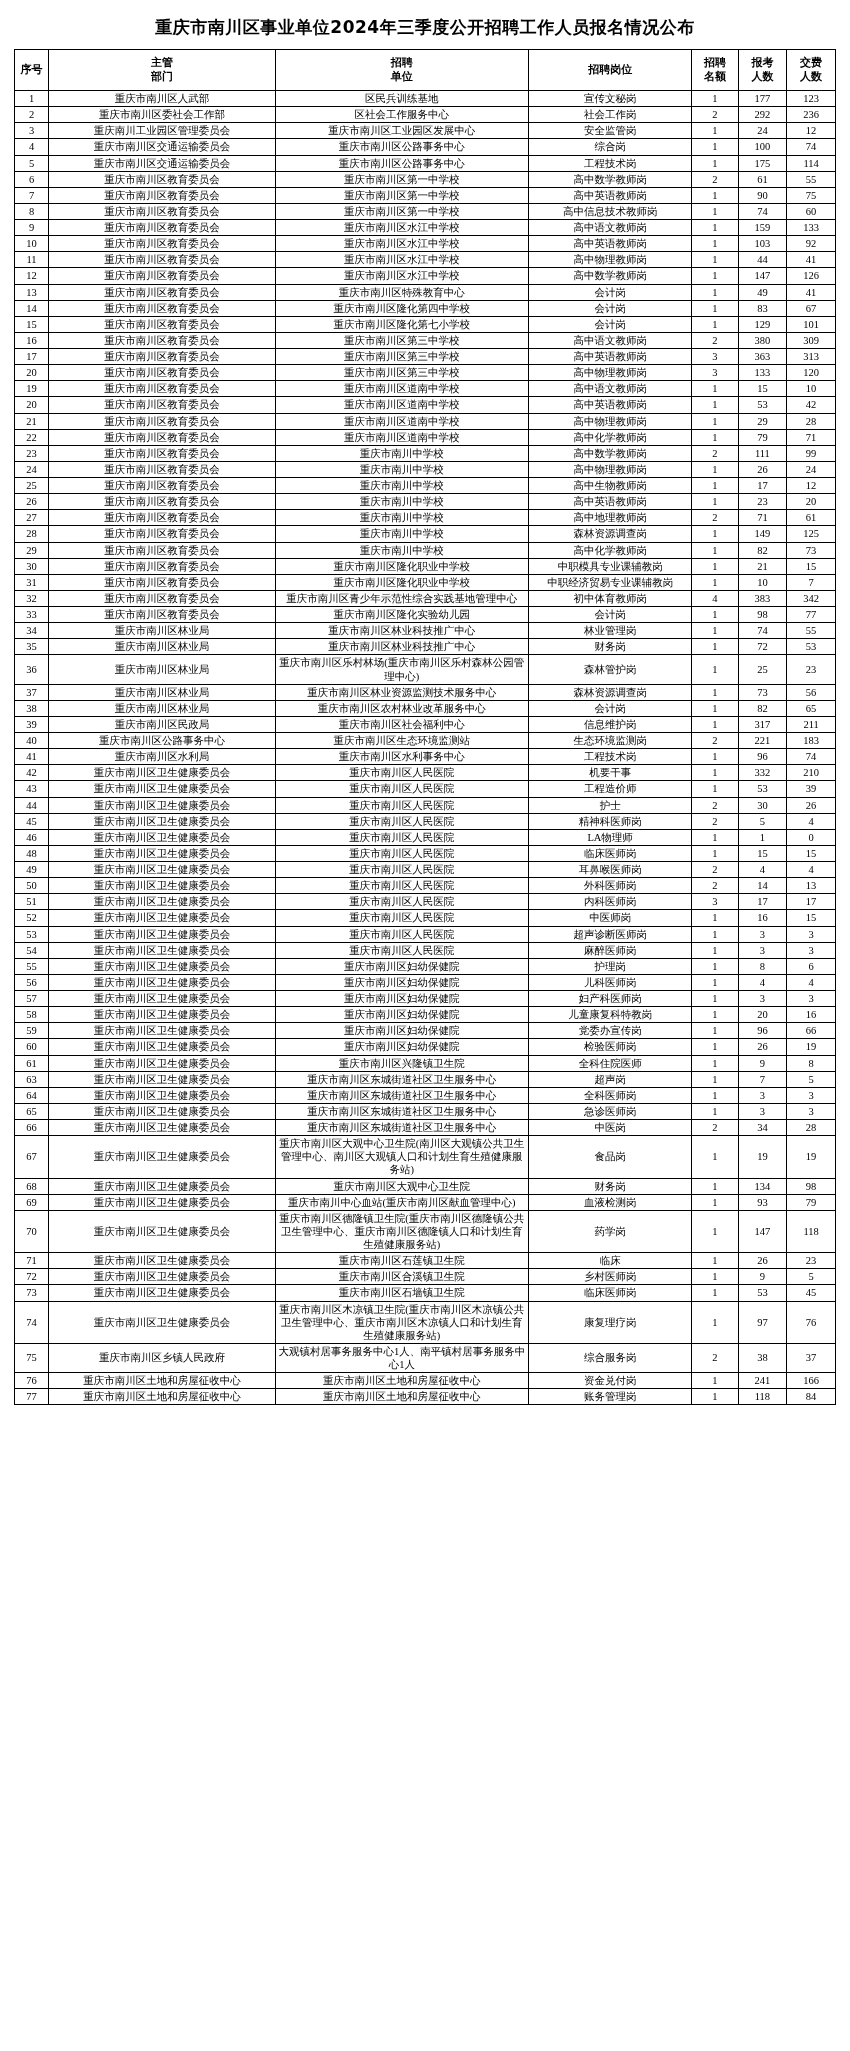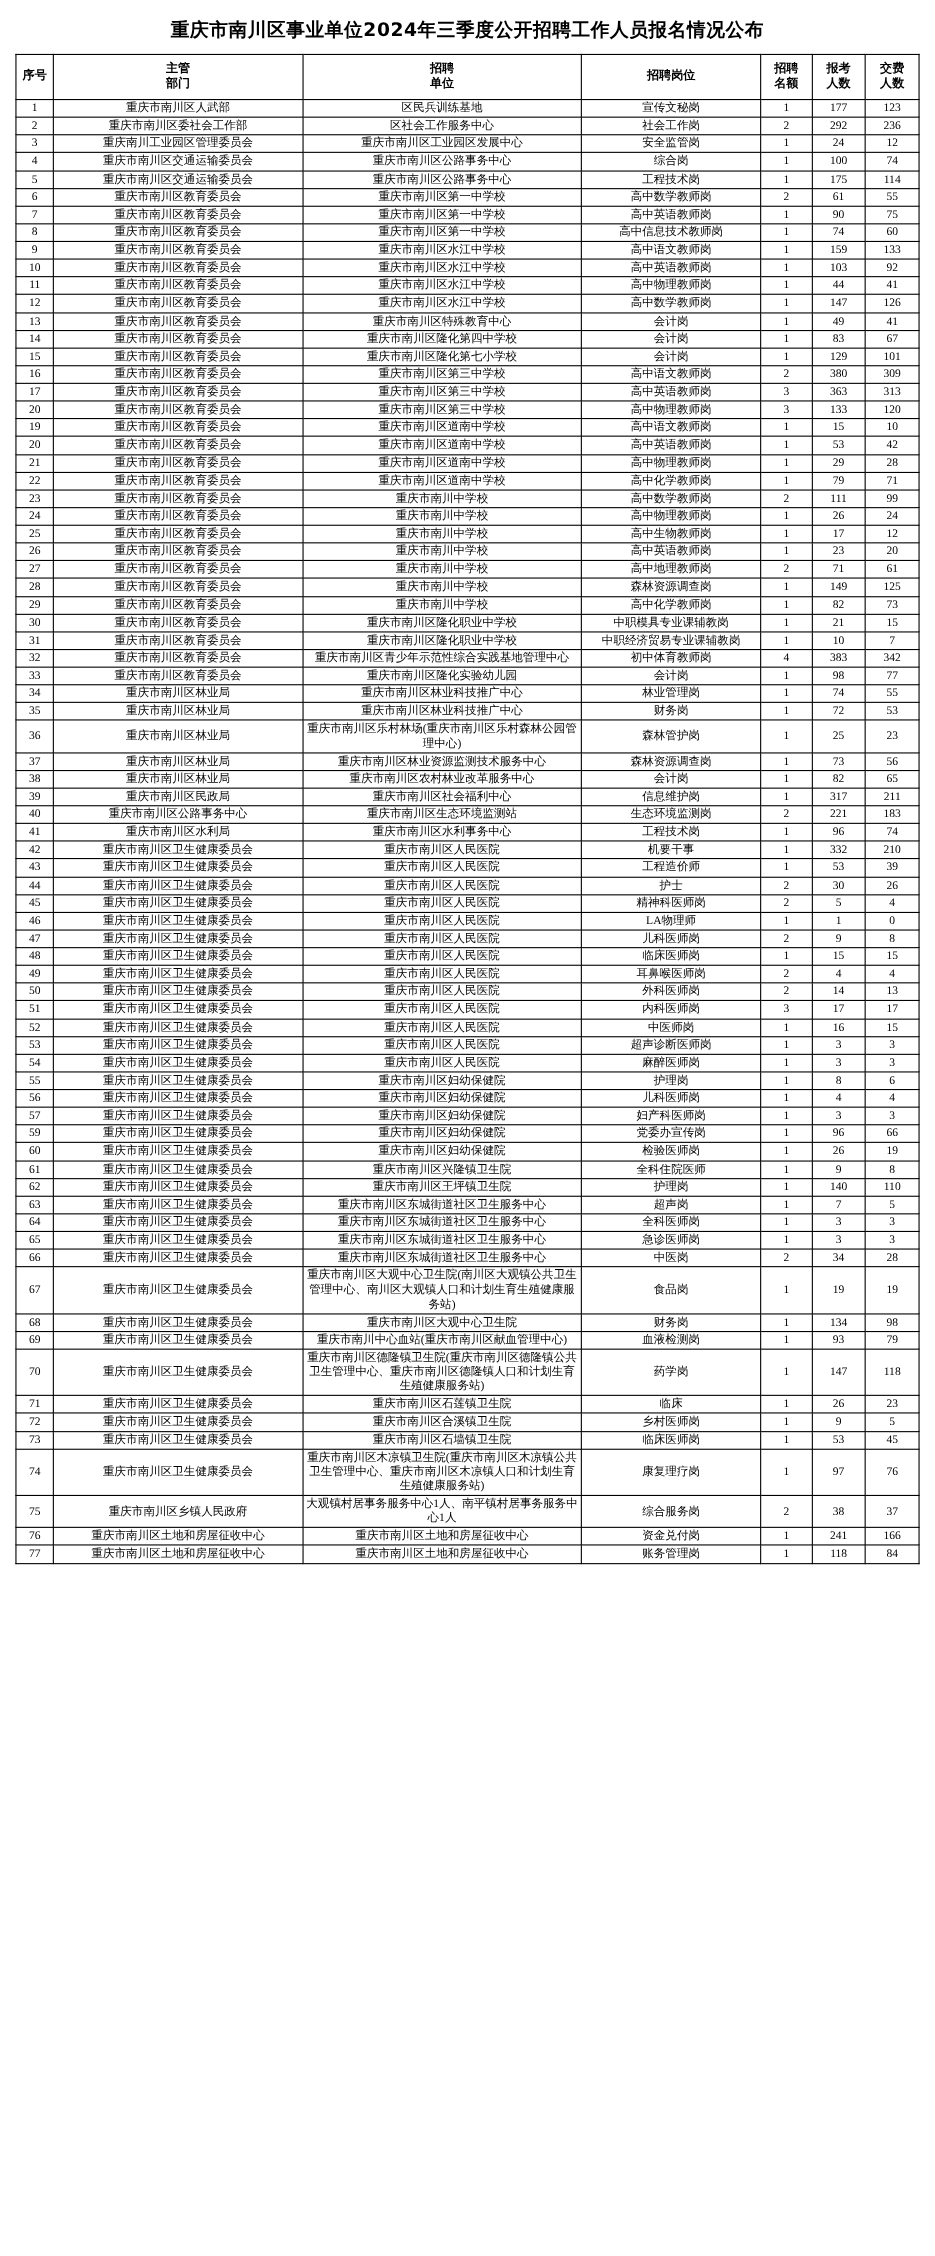--- a/index.html
+++ b/index.html
@@ -496,153 +496,144 @@
         <tr>
           <td class="num">46</td>
           <td class="dept">重庆市南川区卫生健康委员会</td>
           <td class="unit">重庆市南川区人民医院</td>
           <td class="post">LA物理师</td>
           <td class="num">1</td>
           <td class="num">1</td>
           <td class="num">0</td>
         </tr>
         <tr>
-          <td class="num">47</td>
-          <td class="dept">重庆市南川区卫生健康委员会</td>
-          <td class="unit">重庆市南川区人民医院</td>
+          <td class="num">48</td>
+          <td class="dept">重庆市南川区卫生健康委员会</td>
+          <td class="unit">重庆市南川区人民医院</td>
+          <td class="post">临床医师岗</td>
+          <td class="num">1</td>
+          <td class="num">15</td>
+          <td class="num">15</td>
+        </tr>
+        <tr>
+          <td class="num">49</td>
+          <td class="dept">重庆市南川区卫生健康委员会</td>
+          <td class="unit">重庆市南川区人民医院</td>
+          <td class="post">耳鼻喉医师岗</td>
+          <td class="num">2</td>
+          <td class="num">4</td>
+          <td class="num">4</td>
+        </tr>
+        <tr>
+          <td class="num">50</td>
+          <td class="dept">重庆市南川区卫生健康委员会</td>
+          <td class="unit">重庆市南川区人民医院</td>
+          <td class="post">外科医师岗</td>
+          <td class="num">2</td>
+          <td class="num">14</td>
+          <td class="num">13</td>
+        </tr>
+        <tr>
+          <td class="num">51</td>
+          <td class="dept">重庆市南川区卫生健康委员会</td>
+          <td class="unit">重庆市南川区人民医院</td>
+          <td class="post">内科医师岗</td>
+          <td class="num">3</td>
+          <td class="num">17</td>
+          <td class="num">17</td>
+        </tr>
+        <tr>
+          <td class="num">52</td>
+          <td class="dept">重庆市南川区卫生健康委员会</td>
+          <td class="unit">重庆市南川区人民医院</td>
+          <td class="post">中医师岗</td>
+          <td class="num">1</td>
+          <td class="num">16</td>
+          <td class="num">15</td>
+        </tr>
+        <tr>
+          <td class="num">53</td>
+          <td class="dept">重庆市南川区卫生健康委员会</td>
+          <td class="unit">重庆市南川区人民医院</td>
+          <td class="post">超声诊断医师岗</td>
+          <td class="num">1</td>
+          <td class="num">3</td>
+          <td class="num">3</td>
+        </tr>
+        <tr>
+          <td class="num">54</td>
+          <td class="dept">重庆市南川区卫生健康委员会</td>
+          <td class="unit">重庆市南川区人民医院</td>
+          <td class="post">麻醉医师岗</td>
+          <td class="num">1</td>
+          <td class="num">3</td>
+          <td class="num">3</td>
+        </tr>
+        <tr>
+          <td class="num">55</td>
+          <td class="dept">重庆市南川区卫生健康委员会</td>
+          <td class="unit">重庆市南川区妇幼保健院</td>
+          <td class="post">护理岗</td>
+          <td class="num">1</td>
+          <td class="num">8</td>
+          <td class="num">6</td>
+        </tr>
+        <tr>
+          <td class="num">56</td>
+          <td class="dept">重庆市南川区卫生健康委员会</td>
+          <td class="unit">重庆市南川区妇幼保健院</td>
           <td class="post">儿科医师岗</td>
-          <td class="num">2</td>
+          <td class="num">1</td>
+          <td class="num">4</td>
+          <td class="num">4</td>
+        </tr>
+        <tr>
+          <td class="num">57</td>
+          <td class="dept">重庆市南川区卫生健康委员会</td>
+          <td class="unit">重庆市南川区妇幼保健院</td>
+          <td class="post">妇产科医师岗</td>
+          <td class="num">1</td>
+          <td class="num">3</td>
+          <td class="num">3</td>
+        </tr>
+        <tr>
+          <td class="num">58</td>
+          <td class="dept">重庆市南川区卫生健康委员会</td>
+          <td class="unit">重庆市南川区妇幼保健院</td>
+          <td class="post">儿童康复科特教岗</td>
+          <td class="num">1</td>
+          <td class="num">20</td>
+          <td class="num">16</td>
+        </tr>
+        <tr>
+          <td class="num">59</td>
+          <td class="dept">重庆市南川区卫生健康委员会</td>
+          <td class="unit">重庆市南川区妇幼保健院</td>
+          <td class="post">党委办宣传岗</td>
+          <td class="num">1</td>
+          <td class="num">96</td>
+          <td class="num">66</td>
+        </tr>
+        <tr>
+          <td class="num">60</td>
+          <td class="dept">重庆市南川区卫生健康委员会</td>
+          <td class="unit">重庆市南川区妇幼保健院</td>
+          <td class="post">检验医师岗</td>
+          <td class="num">1</td>
+          <td class="num">26</td>
+          <td class="num">19</td>
+        </tr>
+        <tr>
+          <td class="num">61</td>
+          <td class="dept">重庆市南川区卫生健康委员会</td>
+          <td class="unit">重庆市南川区兴隆镇卫生院</td>
+          <td class="post">全科住院医师</td>
+          <td class="num">1</td>
           <td class="num">9</td>
           <td class="num">8</td>
-        </tr>
-        <tr>
-          <td class="num">48</td>
-          <td class="dept">重庆市南川区卫生健康委员会</td>
-          <td class="unit">重庆市南川区人民医院</td>
-          <td class="post">临床医师岗</td>
-          <td class="num">1</td>
-          <td class="num">15</td>
-          <td class="num">15</td>
-        </tr>
-        <tr>
-          <td class="num">49</td>
-          <td class="dept">重庆市南川区卫生健康委员会</td>
-          <td class="unit">重庆市南川区人民医院</td>
-          <td class="post">耳鼻喉医师岗</td>
-          <td class="num">2</td>
-          <td class="num">4</td>
-          <td class="num">4</td>
-        </tr>
-        <tr>
-          <td class="num">50</td>
-          <td class="dept">重庆市南川区卫生健康委员会</td>
-          <td class="unit">重庆市南川区人民医院</td>
-          <td class="post">外科医师岗</td>
-          <td class="num">2</td>
-          <td class="num">14</td>
-          <td class="num">13</td>
-        </tr>
-        <tr>
-          <td class="num">51</td>
-          <td class="dept">重庆市南川区卫生健康委员会</td>
-          <td class="unit">重庆市南川区人民医院</td>
-          <td class="post">内科医师岗</td>
-          <td class="num">3</td>
-          <td class="num">17</td>
-          <td class="num">17</td>
-        </tr>
-        <tr>
-          <td class="num">52</td>
-          <td class="dept">重庆市南川区卫生健康委员会</td>
-          <td class="unit">重庆市南川区人民医院</td>
-          <td class="post">中医师岗</td>
-          <td class="num">1</td>
-          <td class="num">16</td>
-          <td class="num">15</td>
-        </tr>
-        <tr>
-          <td class="num">53</td>
-          <td class="dept">重庆市南川区卫生健康委员会</td>
-          <td class="unit">重庆市南川区人民医院</td>
-          <td class="post">超声诊断医师岗</td>
-          <td class="num">1</td>
-          <td class="num">3</td>
-          <td class="num">3</td>
-        </tr>
-        <tr>
-          <td class="num">54</td>
-          <td class="dept">重庆市南川区卫生健康委员会</td>
-          <td class="unit">重庆市南川区人民医院</td>
-          <td class="post">麻醉医师岗</td>
-          <td class="num">1</td>
-          <td class="num">3</td>
-          <td class="num">3</td>
-        </tr>
-        <tr>
-          <td class="num">55</td>
-          <td class="dept">重庆市南川区卫生健康委员会</td>
-          <td class="unit">重庆市南川区妇幼保健院</td>
-          <td class="post">护理岗</td>
-          <td class="num">1</td>
-          <td class="num">8</td>
-          <td class="num">6</td>
-        </tr>
-        <tr>
-          <td class="num">56</td>
-          <td class="dept">重庆市南川区卫生健康委员会</td>
-          <td class="unit">重庆市南川区妇幼保健院</td>
-          <td class="post">儿科医师岗</td>
-          <td class="num">1</td>
-          <td class="num">4</td>
-          <td class="num">4</td>
-        </tr>
-        <tr>
-          <td class="num">57</td>
-          <td class="dept">重庆市南川区卫生健康委员会</td>
-          <td class="unit">重庆市南川区妇幼保健院</td>
-          <td class="post">妇产科医师岗</td>
-          <td class="num">1</td>
-          <td class="num">3</td>
-          <td class="num">3</td>
-        </tr>
-        <tr>
-          <td class="num">59</td>
-          <td class="dept">重庆市南川区卫生健康委员会</td>
-          <td class="unit">重庆市南川区妇幼保健院</td>
-          <td class="post">党委办宣传岗</td>
-          <td class="num">1</td>
-          <td class="num">96</td>
-          <td class="num">66</td>
-        </tr>
-        <tr>
-          <td class="num">60</td>
-          <td class="dept">重庆市南川区卫生健康委员会</td>
-          <td class="unit">重庆市南川区妇幼保健院</td>
-          <td class="post">检验医师岗</td>
-          <td class="num">1</td>
-          <td class="num">26</td>
-          <td class="num">19</td>
-        </tr>
-        <tr>
-          <td class="num">61</td>
-          <td class="dept">重庆市南川区卫生健康委员会</td>
-          <td class="unit">重庆市南川区兴隆镇卫生院</td>
-          <td class="post">全科住院医师</td>
-          <td class="num">1</td>
-          <td class="num">9</td>
-          <td class="num">8</td>
-        </tr>
-        <tr>
-          <td class="num">62</td>
-          <td class="dept">重庆市南川区卫生健康委员会</td>
-          <td class="unit">重庆市南川区王坪镇卫生院</td>
-          <td class="post">护理岗</td>
-          <td class="num">1</td>
-          <td class="num">140</td>
-          <td class="num">110</td>
         </tr>
         <tr>
           <td class="num">63</td>
           <td class="dept">重庆市南川区卫生健康委员会</td>
           <td class="unit">重庆市南川区东城街道社区卫生服务中心</td>
           <td class="post">超声岗</td>
           <td class="num">1</td>
           <td class="num">7</td>
           <td class="num">5</td>
         </tr>

